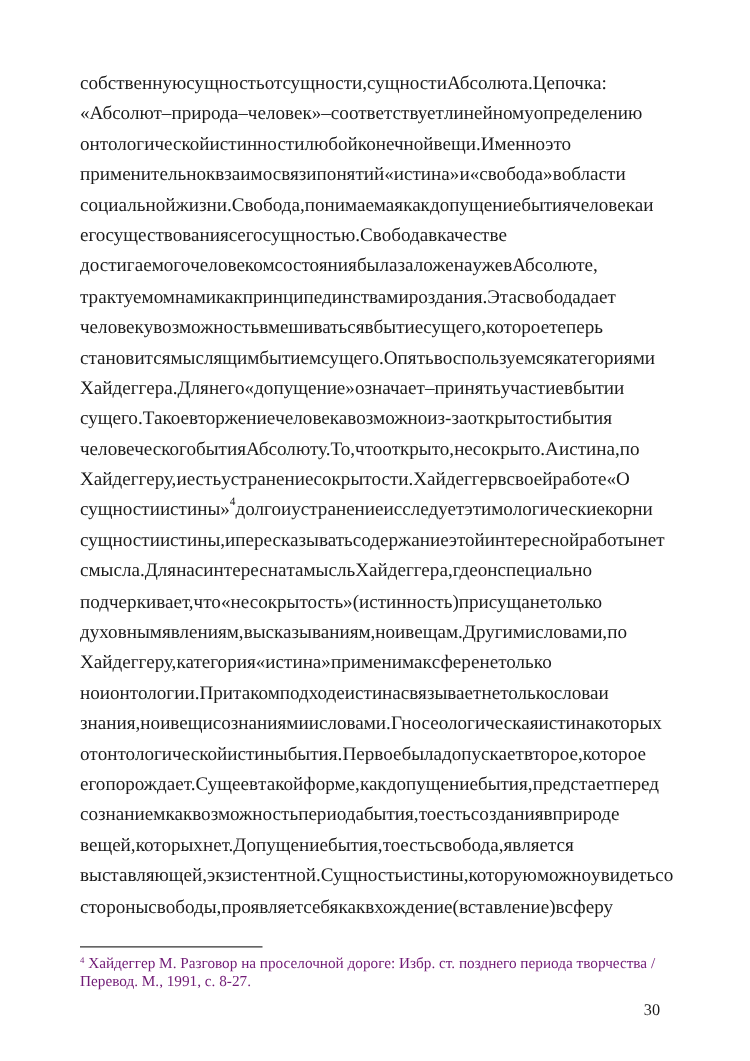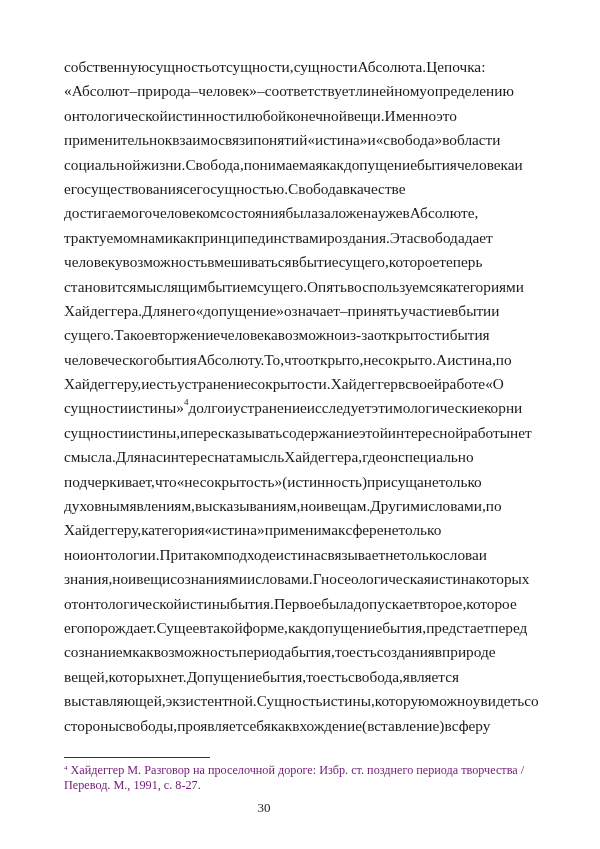--- a/index.html
+++ b/index.html
@@ -17,21 +17,21 @@
   .justify { display:flex; justify-content:flex-start; }
   .justify .w { white-space:pre; }
   sup.fnref { font-size:9px; vertical-align:8px; line-height:0; }
   .fn-rule { position:absolute; left:64px; top:757px; width:146px; height:1px; background:#333; }
   .footnote {
     position:absolute; left:64px; top:763px; width:480px;
     font-family:"Liberation Serif", serif; font-size:12.2px; line-height:15px; color:#701a75;
   }
   .footnote sup { font-size:7px; vertical-align:4px; line-height:0; }
   .page-number {
-    position:absolute; left:0; width:528px; top:800px; text-align:center;
+    position:absolute; left:0; width:528px; top:800px; text-align:right;
     font-family:"Liberation Serif", serif; font-size:13px; color:#1a1a1a;
   }
 </style>
 </head>
 <body>
 
 <div class="page">
   <div class="body-text" id="body-text">
       <div class="line justify">
         <span class="w">собственную</span>

